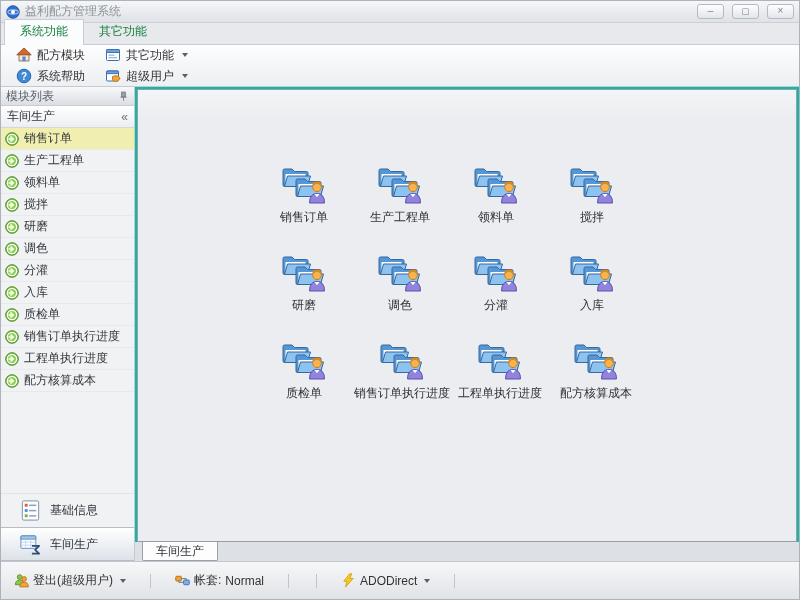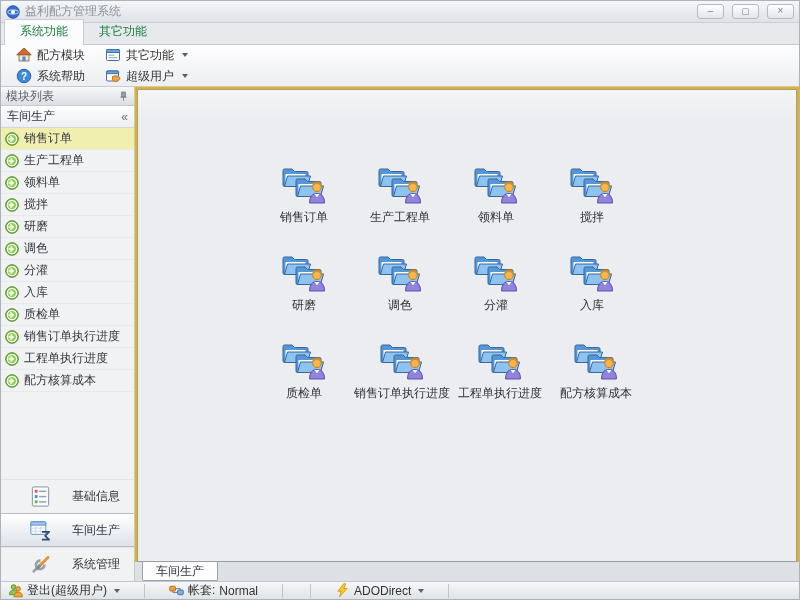--- a/index.html
+++ b/index.html
@@ -22,54 +22,54 @@
   .rtab { padding:3px 15px 4px; color:#15803d; cursor:default; }
   .rtab.active { background:#fbfcfd; border:1px solid #c9cdd3; border-bottom:none; border-radius:2px 2px 0 0; margin-bottom:-1px; padding-bottom:5px; }
 
   
   .ribbon { height:42px; flex:none; background:linear-gradient(#fdfdfe,#edeff2); border-bottom:1px solid #c6cad0; display:grid; grid-template-columns:max-content max-content; grid-auto-rows:19px; align-content:center; row-gap:2px; column-gap:6px; padding-left:8px; }
   .rbtn { display:flex; align-items:center; gap:5px; padding:0 7px; border-radius:2px; cursor:default; }
   .rbtn svg { width:16px; height:16px; flex:none; }
   .caret { width:0; height:0; border-left:3px solid transparent; border-right:3px solid transparent; border-top:4px solid #5a6068; margin-left:3px; }
 
   
-  .bodyrow { flex:1; display:flex; min-height:0; background:#eab308; }
+  .bodyrow { flex:1; display:flex; min-height:0; background:#14b8a6; }
 
   .sidebar { width:134px; flex:none; background:#f1f2f4; border-right:1px solid #c6cad0; display:flex; flex-direction:column; }
   .sb-header { height:19px; flex:none; background:linear-gradient(#f8f9fa,#dbdee3); border-bottom:1px solid #c9cdd3; display:flex; align-items:center; padding:0 5px; color:#5a626c; }
   .sb-header .hlabel { flex:1; }
   .sb-header svg { width:11px; height:11px; }
   .sb-group { height:22px; flex:none; background:linear-gradient(#ffffff,#eceef1); border-bottom:1px solid #d4d7dc; display:flex; align-items:center; padding:0 6px; color:#2f353c; }
   .sb-group .glabel { flex:1; }
   .collapse-glyph::before { content:"«"; color:#6a7077; font-size:12px; }
   .sb-item { height:22px; flex:none; display:flex; align-items:center; gap:5px; padding-left:4px; border-bottom:1px solid #e7e9eb; cursor:default; }
   .sb-item svg { width:14px; height:14px; flex:none; }
   .sb-item .ilabel { white-space:nowrap; color:#34393f; }
   .sb-item.sel { background:#f1efb0; }
   .sb-spacer { flex:1; }
-  .sb-section { height:34px; flex:none; display:flex; align-items:center; gap:20px; padding-left:28px; border-top:1px solid #e1e4e8; cursor:default; color:#2f353c; }
+  .sb-section { height:34px; flex:none; display:flex; align-items:center; gap:8px; padding-left:18px; border-top:1px solid #e1e4e8; cursor:default; color:#2f353c; }
   .sb-section svg { width:23px; height:23px; flex:none; }
   .sb-section.sel { background:linear-gradient(#ffffff,#dde2e9); border-top:1px solid #b7bdc6; border-bottom:1px solid #b7bdc6; }
 
   .main-col { flex:1; display:flex; flex-direction:column; min-width:0; }
   .main-wrap { flex:1; padding:2px 2px 0 2px; display:flex; min-height:0; }
   .main-panel { flex:1; border:1px solid #979ea8; background:linear-gradient(#f4f5f7,#ebedf0 30px); position:relative; overflow:hidden; }
 
   .icon-grid { position:absolute; left:118px; top:76px; display:flex; flex-direction:column; gap:28px; }
   .icon-row { display:flex; }
   .cell { min-width:96px; display:flex; flex-direction:column; align-items:center; cursor:default; padding:0 2px; }
   .cell svg { width:44px; height:38px; }
   .cell-label { margin-top:5px; font-size:12px; color:#2e3338; white-space:nowrap; }
 
   
   .doc-tabstrip { height:19px; flex:none; background:#dde0e5; display:flex; align-items:stretch; padding-left:7px; }
   .doc-tab { background:#fdfdfe; border:1px solid #99a0aa; border-top:1px solid #fdfdfe; margin-top:-1px; border-radius:0 0 2px 2px; padding:1px 13px 2px; color:#2f353c; cursor:default; }
 
   
-  .statusbar { height:18px; flex:none; background:linear-gradient(#f6f7f8,#e0e3e7); border-top:1px solid #c3c7cd; display:flex; align-items:center; padding:0 7px; gap:21px; }
+  .statusbar { height:38px; flex:none; background:linear-gradient(#f6f7f8,#e0e3e7); border-top:1px solid #c3c7cd; display:flex; align-items:center; padding:0 13px; gap:21px; }
   .st-item { display:flex; align-items:center; gap:4px; cursor:default; white-space:nowrap; }
   .st-item svg { width:15px; height:15px; flex:none; }
   .st-sep { width:1px; height:14px; background:#c0c5cb; margin:0 3px; }
 
   .hidden-defs { position:absolute; width:0; height:0; overflow:hidden; }
 </style>
 </head>
 <body>
 
 <svg class="hidden-defs" xmlns="http://www.w3.org/2000/svg" xmlns:xlink="http://www.w3.org/1999/xlink" aria-hidden="true">
@@ -318,26 +318,20 @@
             <use href="#sym-list" xlink:href="#sym-list"></use>
           </svg>
         <span>基础信息</span>
       </div>
       <div class="sb-section sel">
         <svg>
             <use href="#sym-sheet" xlink:href="#sym-sheet"></use>
           </svg>
         <span>车间生产</span>
       </div>
-      <div class="sb-section">
-        <svg>
-            <use href="#sym-tools" xlink:href="#sym-tools"></use>
-          </svg>
-        <span>系统管理</span>
-      </div>
     </div>
 
     <div class="main-col">
       <div class="main-wrap">
         <div class="main-panel">
           <div class="icon-grid">
 
             <div class="icon-row">
               <div class="cell">
                 <svg>

